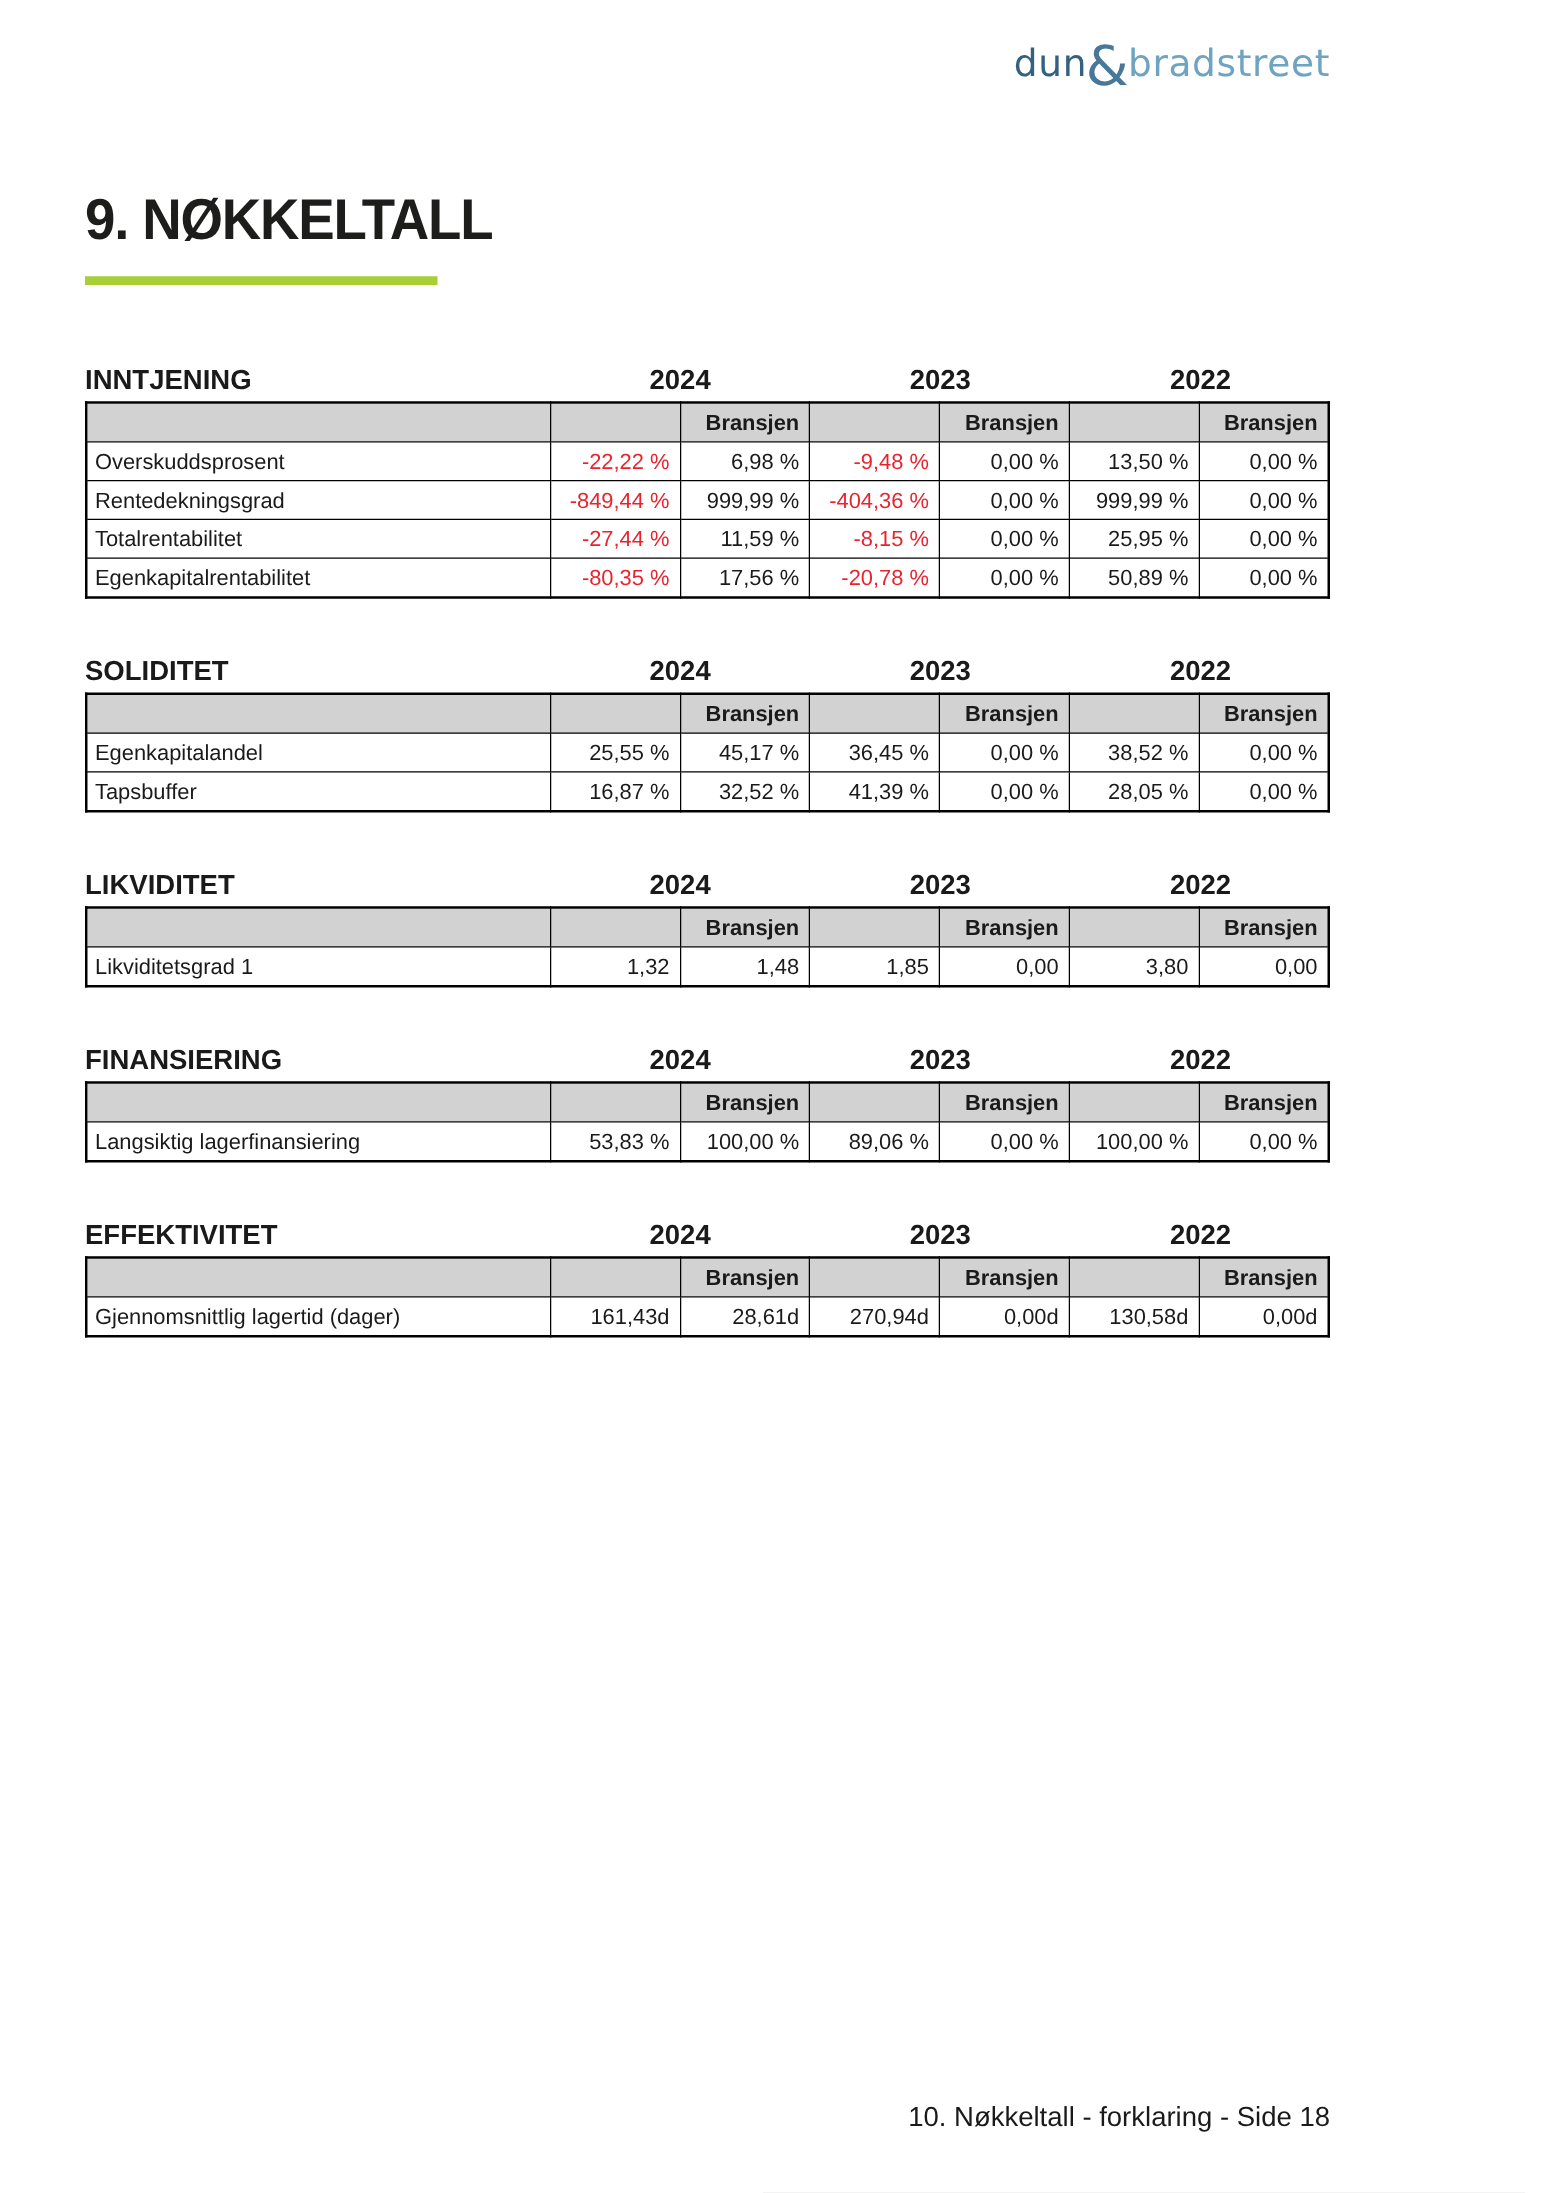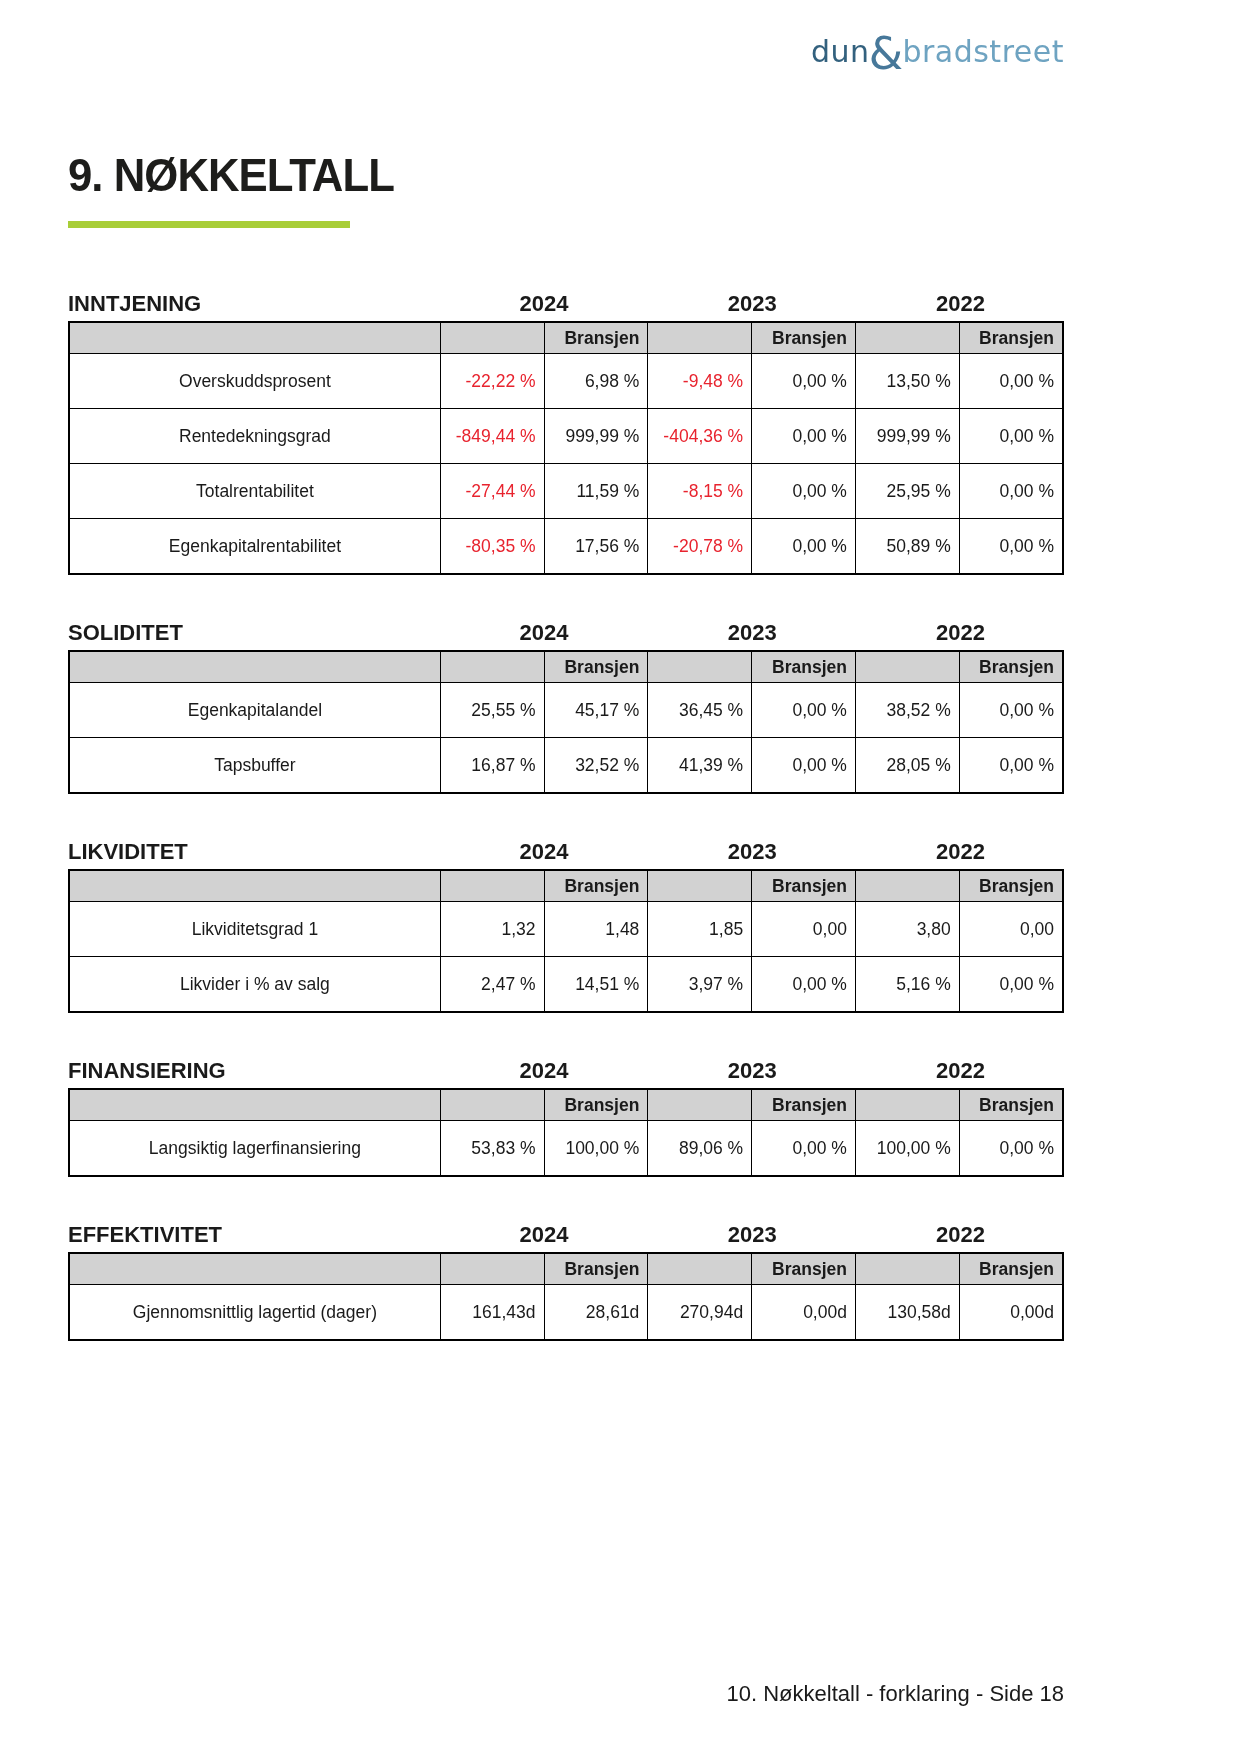--- a/index.html
+++ b/index.html
@@ -36,21 +36,21 @@
   .section-head{position:relative;height:21px;margin-bottom:9px;font-size:22px;font-weight:bold;}
   .section-title{position:absolute;left:0;top:0;}
   .year-label{position:absolute;top:0;transform:translateX(-50%);}
   .y0{left:47.8%;}.y1{left:68.7%;}.y2{left:89.6%;}
   
   .kf-table{width:100%;border-collapse:collapse;border:2px solid #000;table-layout:fixed;font-size:17.5px;}
   .col-label{width:37.35%;}
   .col-val{width:10.44%;}
   .kf-table th,.kf-table td{border:1px solid #000;height:30px;line-height:30px;padding:0 8px;overflow:hidden;white-space:nowrap;}
   .kf-table thead th{background:var(--hdr-gray);text-align:right;font-weight:bold;padding-left:11px;}
-  .kf-table tbody th.metric-label{text-align:center;font-weight:normal;padding:12px 6px;}
+  .kf-table tbody th.metric-label{text-align:left;font-weight:normal;padding:0 6px;}
   .kf-table td.value-cell{text-align:right;}
   .kf-table .neg{color:var(--red);}
   
   .page-footer{position:absolute;top:1681px;right:177px;font-size:22px;color:#1a1a1a;}
 </style>
 </head>
 <body>
 
 <div class="page">
   <div class="content">
@@ -211,29 +211,20 @@
             <tbody>
               <tr class="data-row">
                 <th class="metric-label" scope="row">Likviditetsgrad 1</th>
                 <td class="value-cell">1,32</td>
                 <td class="value-cell">1,48</td>
                 <td class="value-cell">1,85</td>
                 <td class="value-cell">0,00</td>
                 <td class="value-cell">3,80</td>
                 <td class="value-cell">0,00</td>
               </tr>
-              <tr class="data-row">
-                <th class="metric-label" scope="row">Likvider i % av salg</th>
-                <td class="value-cell">2,47 %</td>
-                <td class="value-cell">14,51 %</td>
-                <td class="value-cell">3,97 %</td>
-                <td class="value-cell">0,00 %</td>
-                <td class="value-cell">5,16 %</td>
-                <td class="value-cell">0,00 %</td>
-              </tr>
             </tbody>
           </table>
         </section>
         <section class="kf-section">
           <div class="section-head">
             <span class="section-title">FINANSIERING</span>
             <span class="year-label y0">2024</span>
             <span class="year-label y1">2023</span>
             <span class="year-label y2">2022</span>
           </div>

